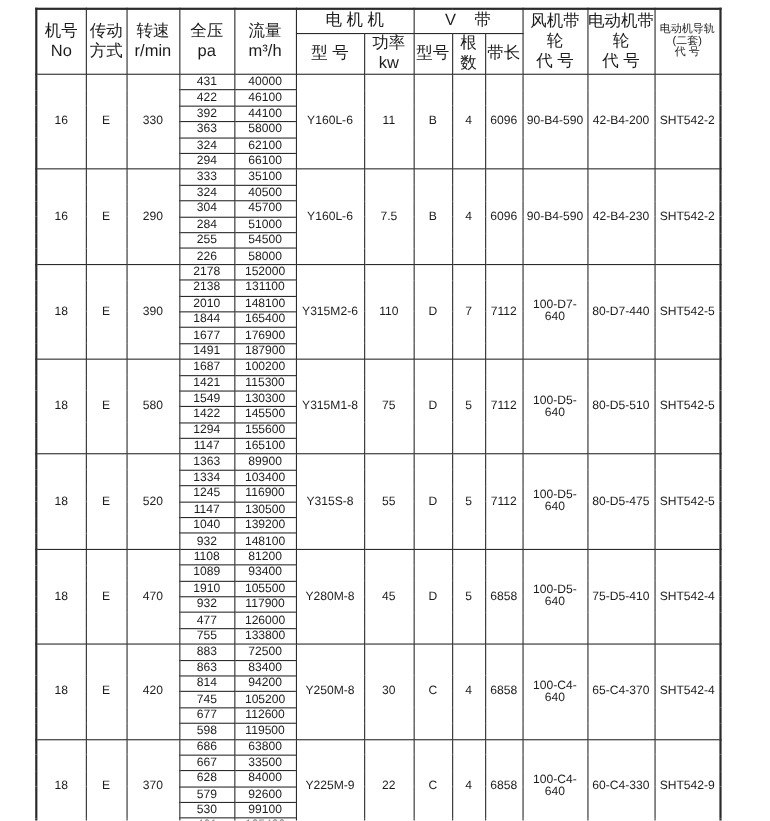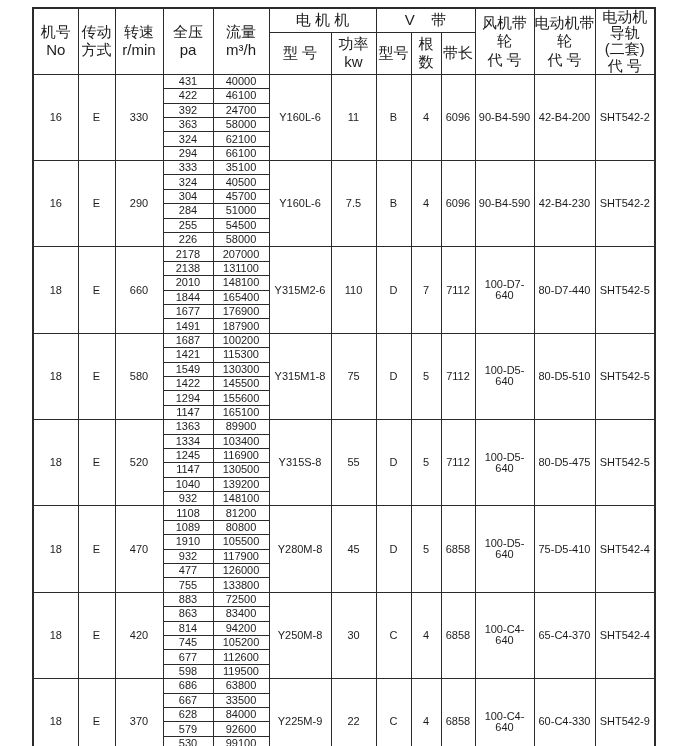--- a/index.html
+++ b/index.html
@@ -14,21 +14,21 @@
     border:2px solid #2b2b2b;
   }
   th,td{
     border:1px solid #2b2b2b;
     text-align:center;vertical-align:middle;
     padding:0;font-weight:normal;overflow:hidden;
   }
   thead tr.h1{height:22px;}
   thead tr.h2{height:21px;}
   th{font-size:15px;line-height:1.22;}
-  th.small{font-size:15px;line-height:1.08;}
+  th.small{font-size:10px;line-height:1.08;}
   th div{margin:0;}
   tbody tr{height:14.4px;}
   td{font-size:11px;line-height:1;}
 </style>
 </head>
 <body>
 
 <table>
   <colgroup>
     <col style="width:45px">
@@ -107,21 +107,21 @@
       <td rowspan="6">90-B4-590</td>
       <td rowspan="6">42-B4-200</td>
       <td rowspan="6">SHT542-2</td>
     </tr>
     <tr>
         <td>422</td>
         <td>46100</td>
       </tr>
     <tr>
         <td>392</td>
-        <td>24700</td>
+        <td>44100</td>
       </tr>
     <tr>
         <td>363</td>
         <td>58000</td>
       </tr>
     <tr>
         <td>324</td>
         <td>62100</td>
       </tr>
     <tr>
@@ -165,23 +165,23 @@
     <tr>
         <td>226</td>
         <td>58000</td>
       </tr>
   </tbody>
 
   <tbody>
     <tr>
       <td rowspan="6">18</td>
       <td rowspan="6">E</td>
-      <td rowspan="6">660</td>
+      <td rowspan="6">390</td>
       <td>2178</td>
-      <td>207000</td>
+      <td>152000</td>
       <td rowspan="6">Y315M2-6</td>
       <td rowspan="6">110</td>
       <td rowspan="6">D</td>
       <td rowspan="6">7</td>
       <td rowspan="6">7112</td>
       <td rowspan="6">100-D7-640</td>
       <td rowspan="6">80-D7-440</td>
       <td rowspan="6">SHT542-5</td>
     </tr>
     <tr>
@@ -293,21 +293,21 @@
       <td rowspan="6">45</td>
       <td rowspan="6">D</td>
       <td rowspan="6">5</td>
       <td rowspan="6">6858</td>
       <td rowspan="6">100-D5-640</td>
       <td rowspan="6">75-D5-410</td>
       <td rowspan="6">SHT542-4</td>
     </tr>
     <tr>
         <td>1089</td>
-        <td>80800</td>
+        <td>93400</td>
       </tr>
     <tr>
         <td>1910</td>
         <td>105500</td>
       </tr>
     <tr>
         <td>932</td>
         <td>117900</td>
       </tr>
     <tr>

